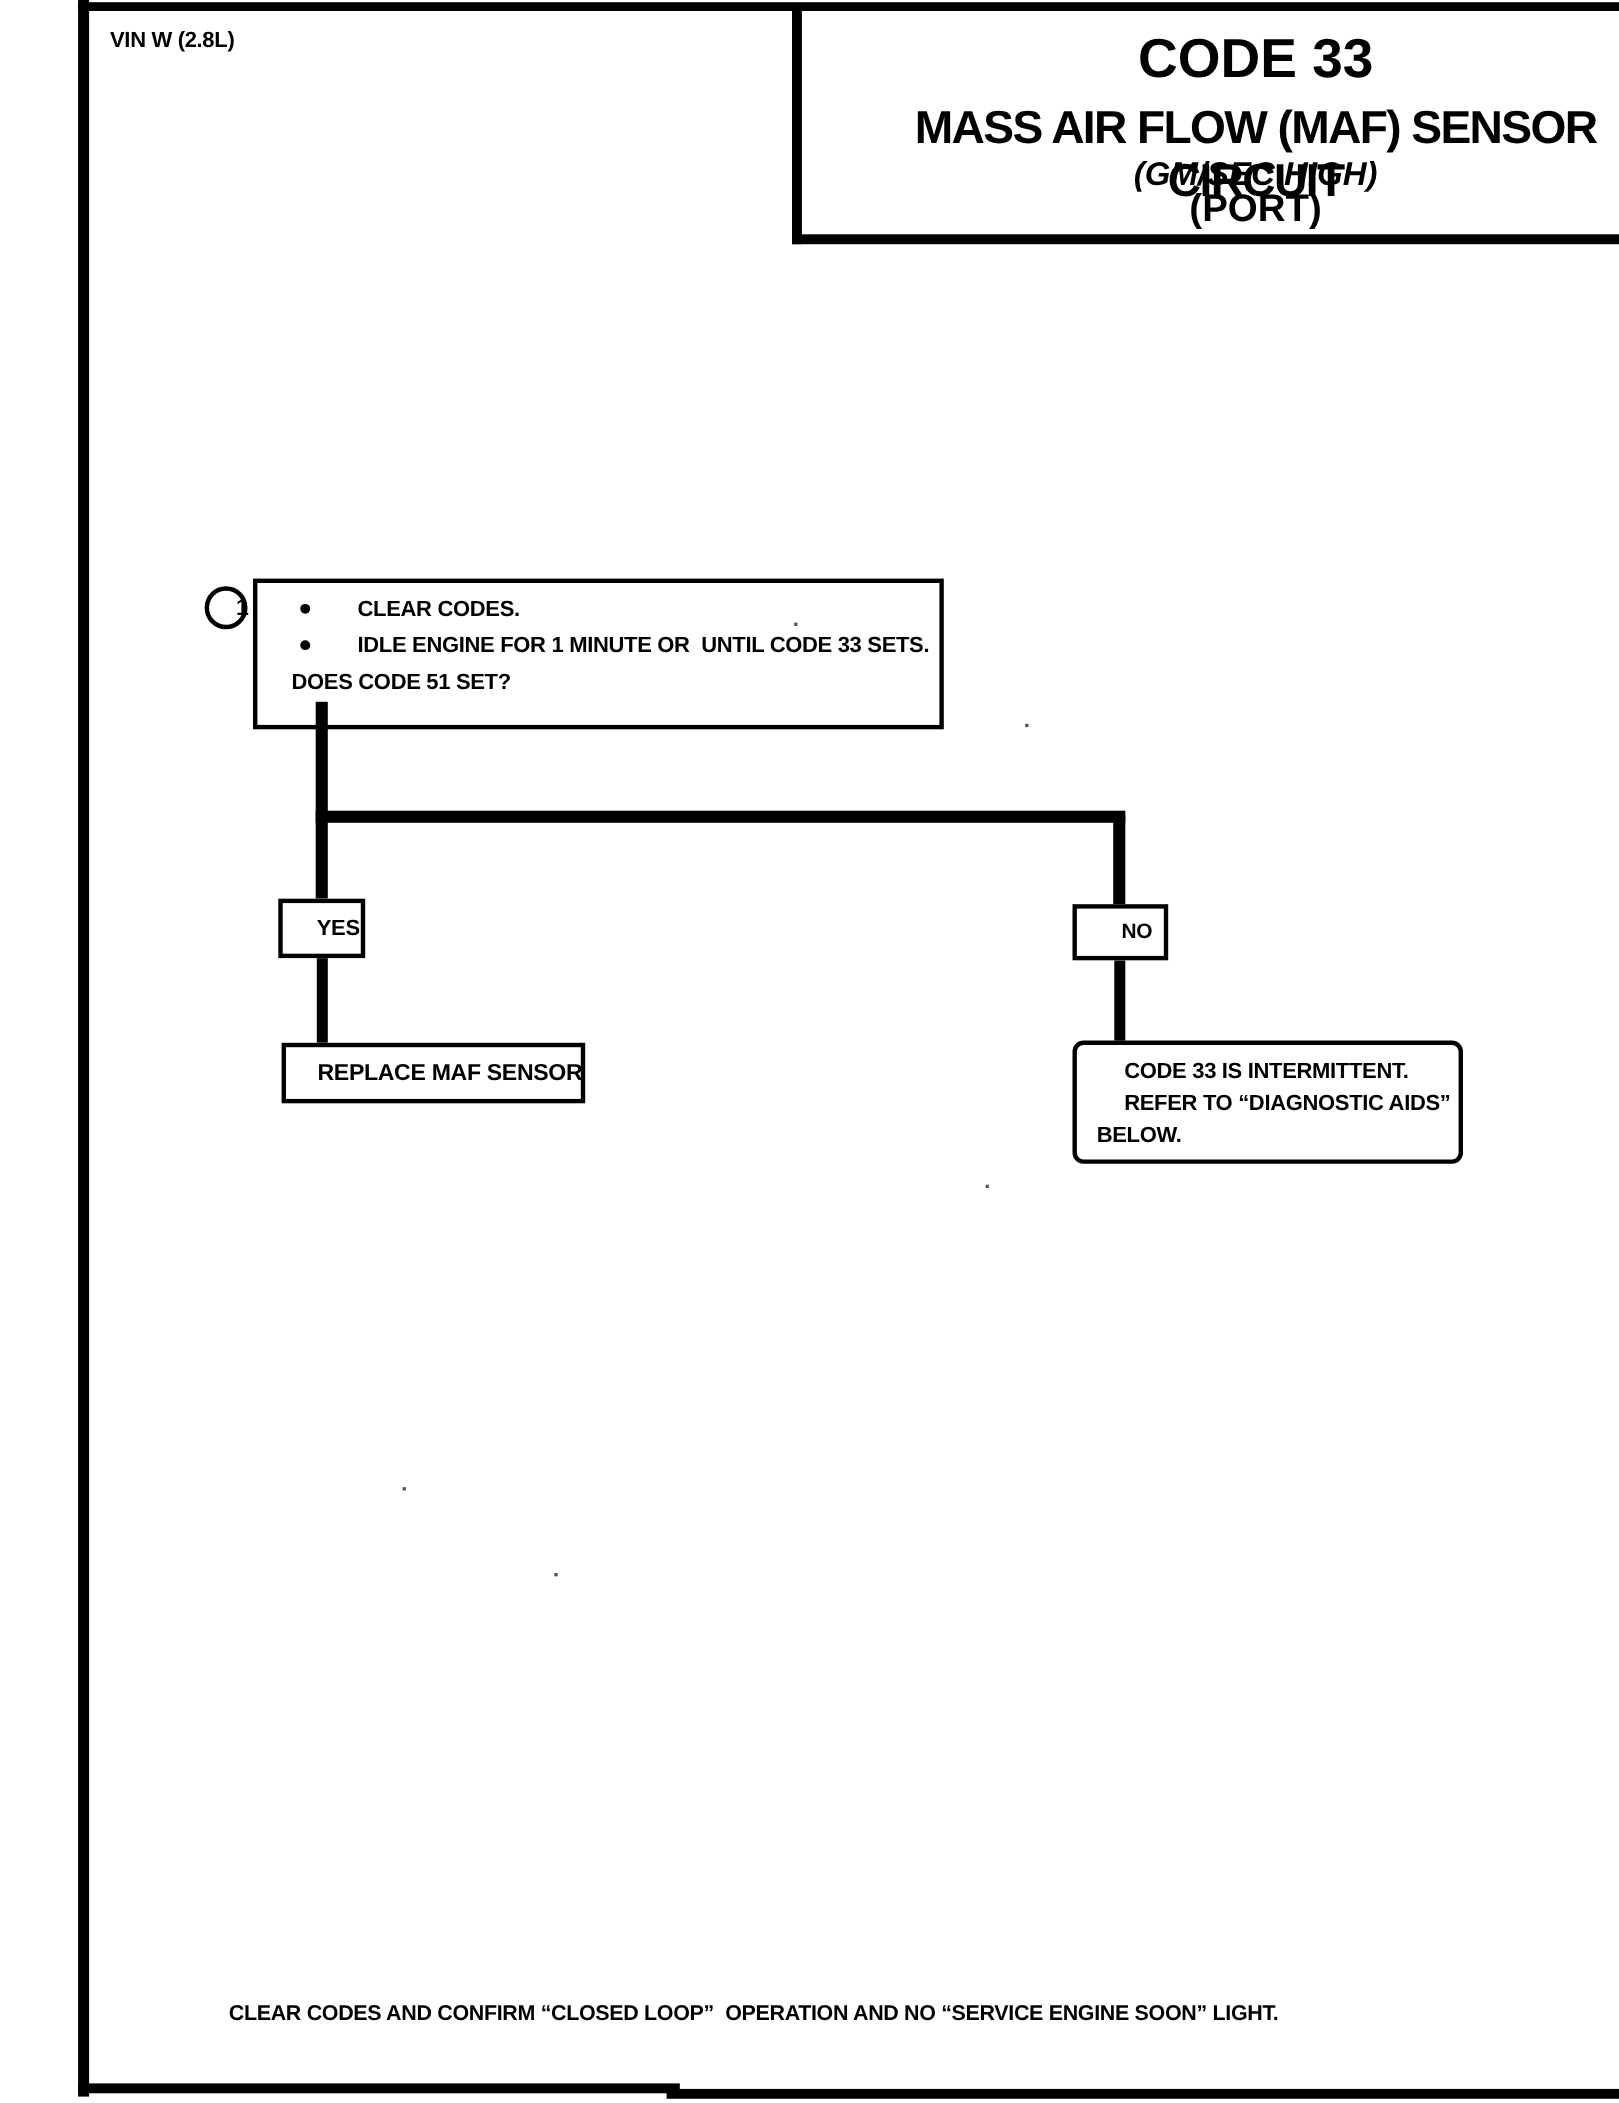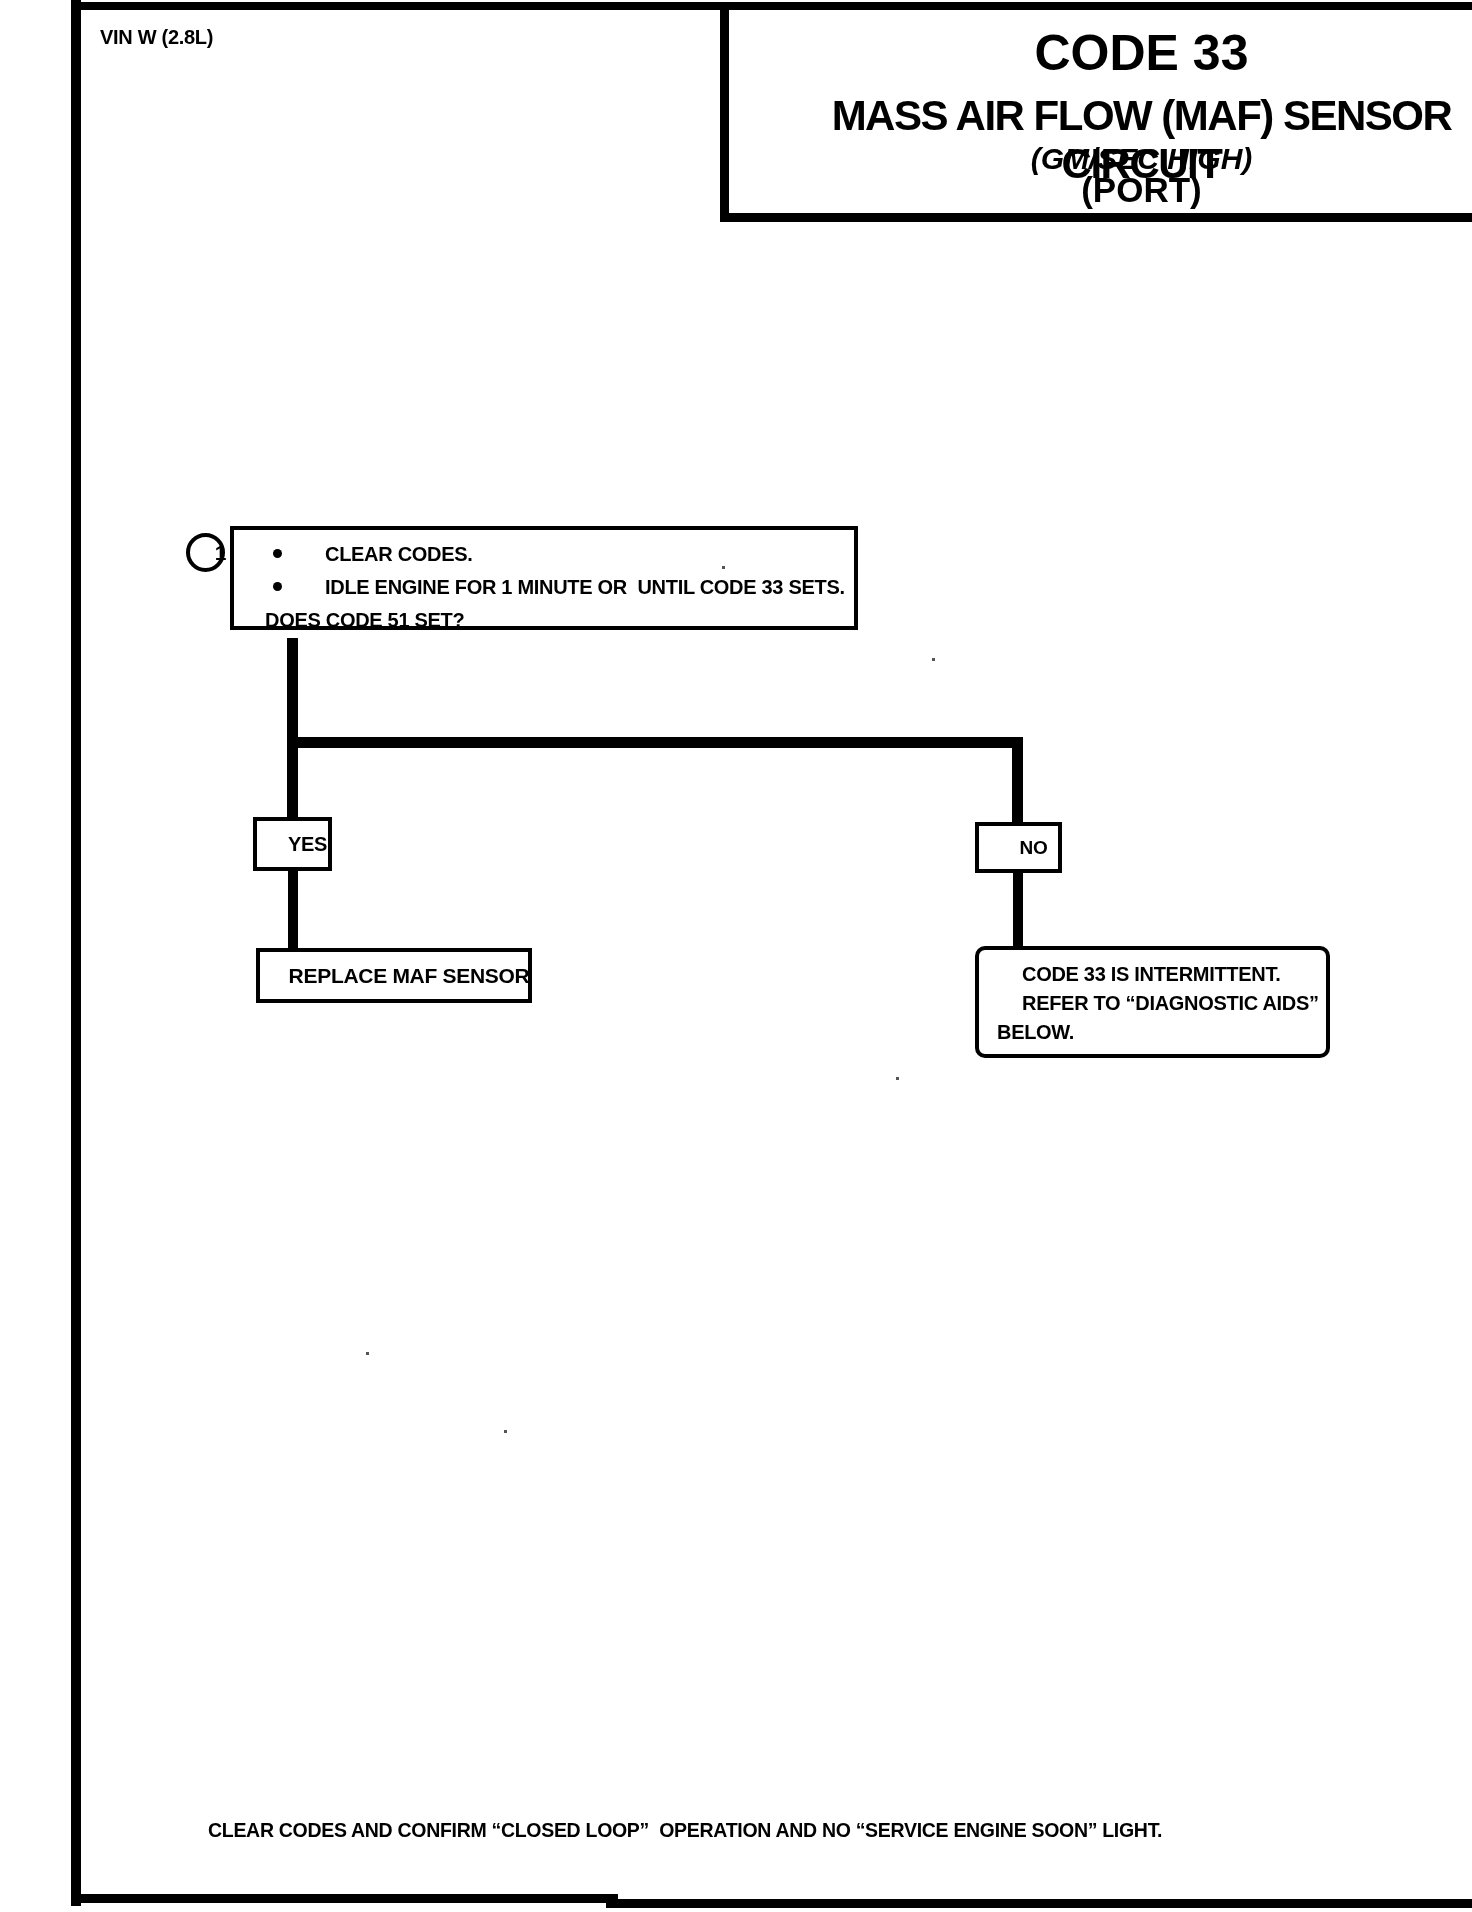--- a/index.html
+++ b/index.html
@@ -52,21 +52,21 @@
     <div class="title-line" style="top:162px; font-size:35px;">(PORT)</div>
   </div>
 
   <div class="abs ink" style="left:1434px; top:218px; width:10px; height:55px;"></div>
 
   <div class="abs center" style="left:126px; top:533px; width:39px; height:39px;
               border:4px solid #000; border-radius:50%; font-size:21px;">
     <span>1</span>
   </div>
 
-  <div class="abs box" style="left:170px; top:526px; width:628px; height:104px; padding-top:13px; font-size:20px;">
+  <div class="abs box" style="left:170px; top:526px; width:628px; height:137px; padding-top:13px; font-size:20px;">
     <div class="bullet-row">
       <span class="bullet"></span>
       <span class="t">CLEAR CODES.</span>
     </div>
     <div class="bullet-row">
       <span class="bullet"></span>
       <span class="t">IDLE ENGINE FOR 1 MINUTE OR  UNTIL CODE 33 SETS.</span>
     </div>
     <div class="t" style="margin-left:31px;">DOES CODE 51 SET?</div>
   </div>

